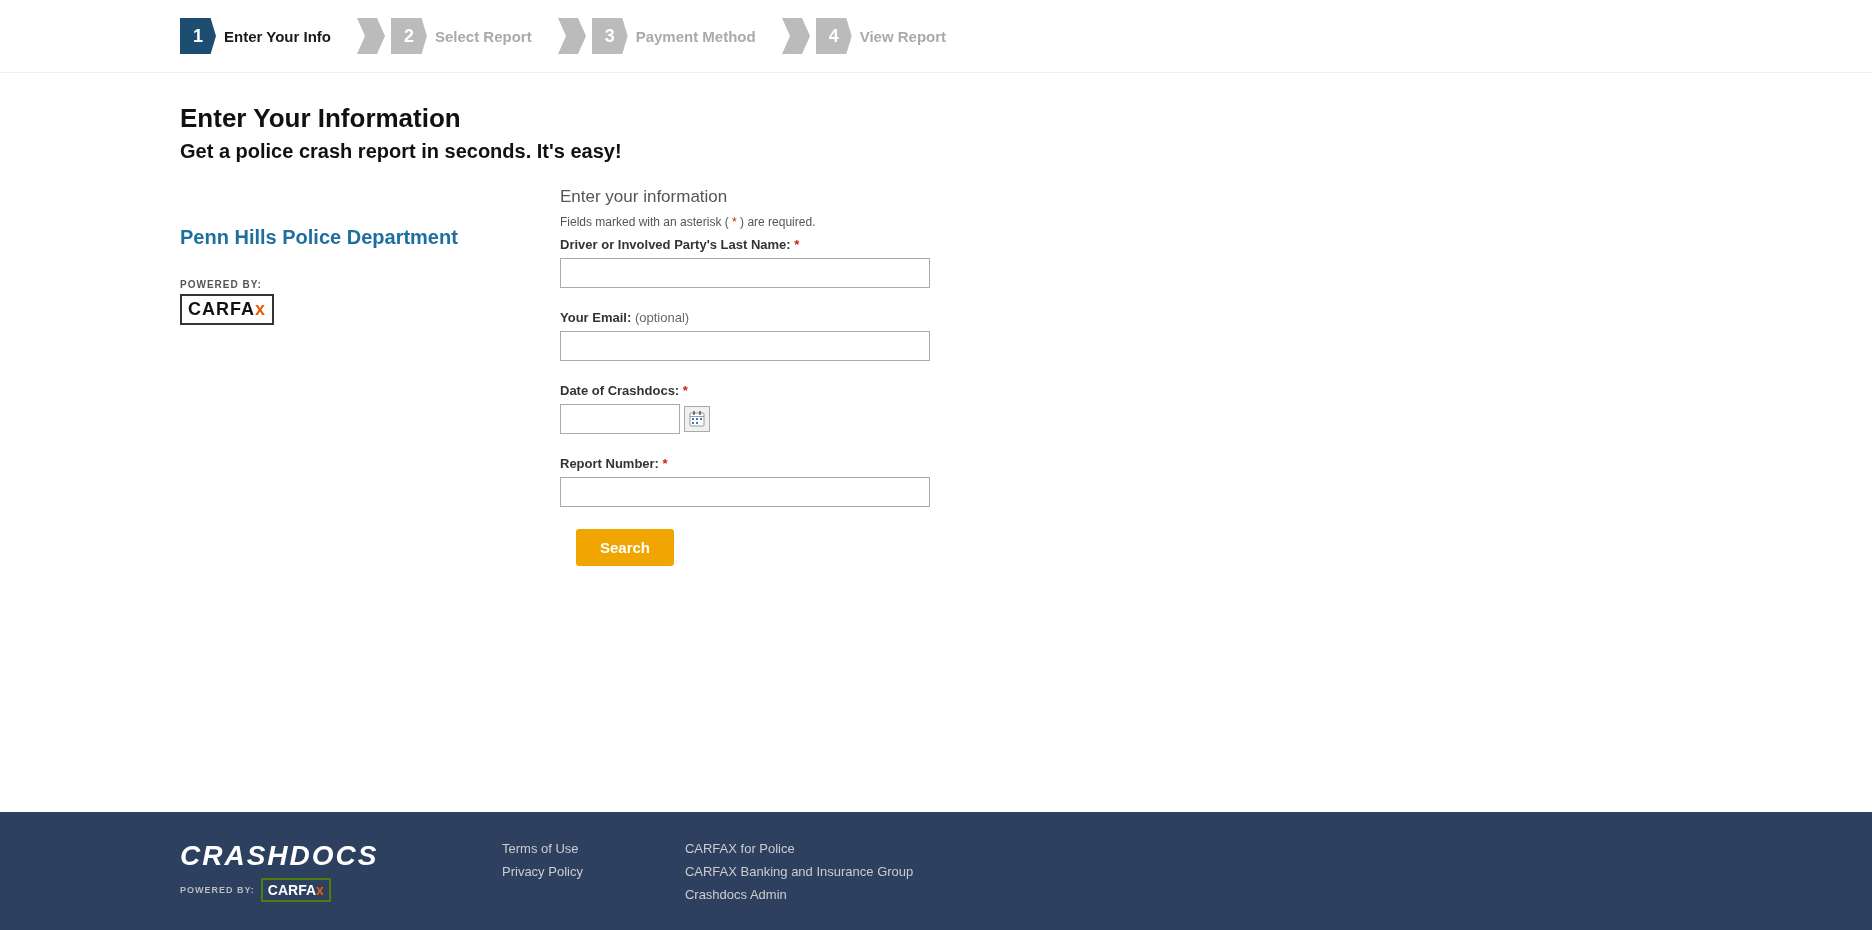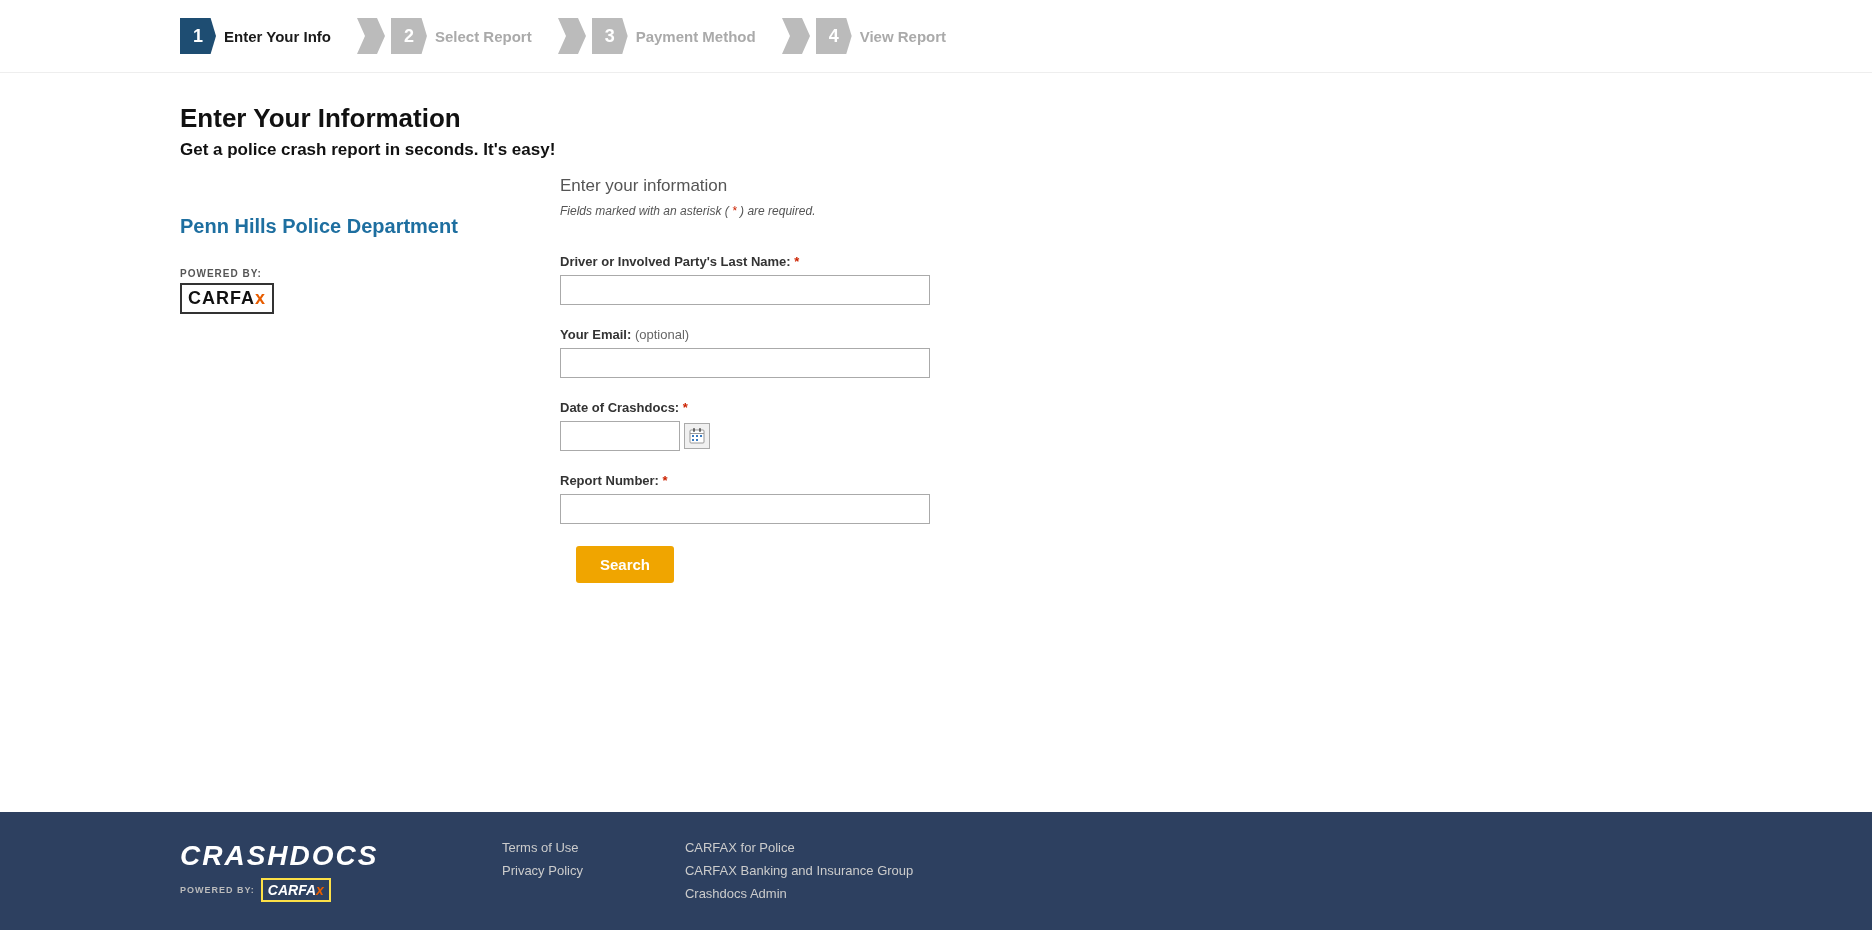--- a/index.html
+++ b/index.html
@@ -53,24 +53,24 @@
       flex: 1;
       padding: 30px 180px 52px 180px;
     }
     .page-title {
       font-size: 26px;
       font-weight: bold;
       color: #111;
       margin-bottom: 6px;
     }
     .page-subtitle {
-      font-size: 17px;
+      font-size: 20px;
       font-weight: bold;
       color: #111;
-      margin-bottom: 16px;
+      margin-bottom: 24px;
     }
 
     .content-row {
       display: flex;
       gap: 60px;
       align-items: flex-start;
     }
 
     
     .left-col {
@@ -111,22 +111,21 @@
       flex: 1;
     }
     .form-section-title {
       font-size: 17px;
       color: #555;
       margin-bottom: 8px;
     }
     .required-note {
       font-size: 12px;
       color: #555;
-      margin-bottom: 36px;
-      font-style: italic;
+      margin-bottom: 8px;
     }
     .required-note .asterisk { color: #cc2200; }
     .form-group {
       margin-bottom: 22px;
     }
     .form-label {
       font-size: 13px;
       font-weight: bold;
       color: #333;
       margin-bottom: 6px;
@@ -180,21 +179,21 @@
       border-radius: 3px;
       margin-left: 16px;
     }
 
     
     .footer {
       background: #2d4060;
       color: #ddd;
       padding: 28px 180px;
       display: flex;
-      align-items: flex-start;
+      align-items: center;
       gap: 60px;
     }
     .footer-brand {
       flex: 0 0 220px;
       display: flex;
       flex-direction: column;
       gap: 6px;
     }
     .footer-crashdocs {
       font-size: 28px;
@@ -208,27 +207,26 @@
       align-items: center;
       gap: 6px;
     }
     .footer-powered-label {
       font-size: 9px;
       color: #bbb;
       letter-spacing: 1px;
       font-weight: bold;
     }
     .footer-carfax-box {
-      border: 2px solid #fde047;
+      border: 2px solid #4d7c0f;
       padding: 2px 5px;
       font-weight: bold;
       font-size: 14px;
       color: #fff;
       background: transparent;
-      font-style: italic;
     }
     .footer-carfax-box .x-orange { color: #e85d00; }
 
     .footer-links {
       display: flex;
       gap: 60px;
     }
     .footer-link-col {
       display: flex;
       flex-direction: column;

